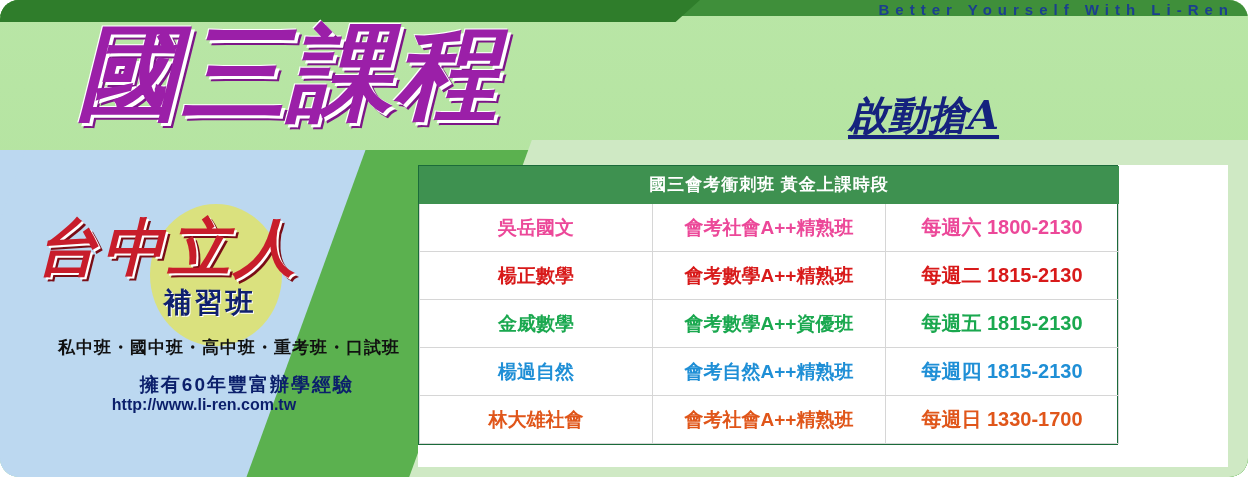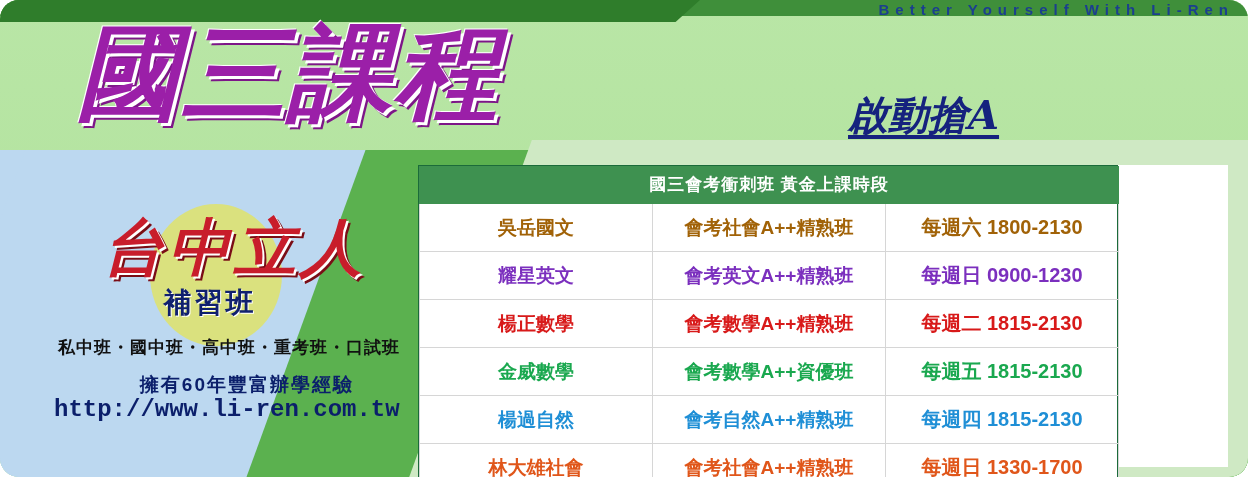--- a/index.html
+++ b/index.html
@@ -137,21 +137,21 @@
     left: 120px; top: 8px;
     width: 132px; height: 142px;
     background: #dfe36a;
     border-radius: 50%;
     opacity: .85;
   }
   .logo-main {
     position: absolute;
     left: 6px; top: 10px;
     width: 330px;
-    text-align: right;
+    text-align: left;
     font-family: "DejaVu Serif", serif;
     font-size: 62px;
     font-weight: bold;
     font-style: italic;
     color: #c81d2b;
     letter-spacing: 4px;
     text-shadow: 2px 2px 0 #ffffff, 4px 4px 0 #7a0d16;
     white-space: nowrap;
   }
   .logo-sub {
@@ -187,24 +187,24 @@
     font-weight: bold;
     color: #0b1f6b;
     letter-spacing: 2px;
     white-space: nowrap;
   }
   .logo-url {
     position: absolute;
     left: 24px; top: 200px;
     width: 300px;
     text-align: center;
-    font-size: 24px;
+    font-size: 16px;
     font-weight: bold;
     color: #0b1f6b;
-    font-family: Liberation Mono, monospace;
+    font-family: Liberation Sans, sans-serif;
     letter-spacing: 0px;
     white-space: nowrap;
   }
   
   .table-wrap {
     position: absolute;
     left: 418px;
     top: 165px;
     width: 700px;
     border: 1px solid #1b6b3a;
@@ -230,21 +230,21 @@
     border: 1px solid #d6d6d6;
     font-size: 19px;
     font-weight: bold;
     text-align: center;
     height: 45px;
     white-space: nowrap;
   }
   table.sched td.c0 { width: 152px; }
   table.sched td.c1 { width: 245px; }
   table.sched td.c2 { width: 303px; font-size: 20px; }
-  table.sched tr.r0 td { color: #a16207; }
+  table.sched tr.r0 td { color: #ec4899; }
   table.sched tr.r1 td { color: #7b2fbe; }
   table.sched tr.r2 td { color: #d81a1a; }
   table.sched tr.r3 td { color: #1aa84f; }
   table.sched tr.r4 td { color: #1f8fd6; }
   table.sched tr.r5 td { color: #e0561a; }
 </style>
 </head>
 <body>
 
 <div id="poster">
@@ -279,25 +279,20 @@
         <tr>
           <th colspan="3">國三會考衝刺班  黃金上課時段</th>
         </tr>
       </thead>
       <tbody>
         <tr class="r0">
           <td class="c0">吳岳國文</td>
           <td class="c1">會考社會A++精熟班</td>
           <td class="c2">每週六 1800-2130</td>
         </tr>
-        <tr class="r1">
-          <td class="c0">耀星英文</td>
-          <td class="c1">會考英文A++精熟班</td>
-          <td class="c2">每週日 0900-1230</td>
-        </tr>
         <tr class="r2">
           <td class="c0">楊正數學</td>
           <td class="c1">會考數學A++精熟班</td>
           <td class="c2">每週二 1815-2130</td>
         </tr>
         <tr class="r3">
           <td class="c0">金威數學</td>
           <td class="c1">會考數學A++資優班</td>
           <td class="c2">每週五 1815-2130</td>
         </tr>

